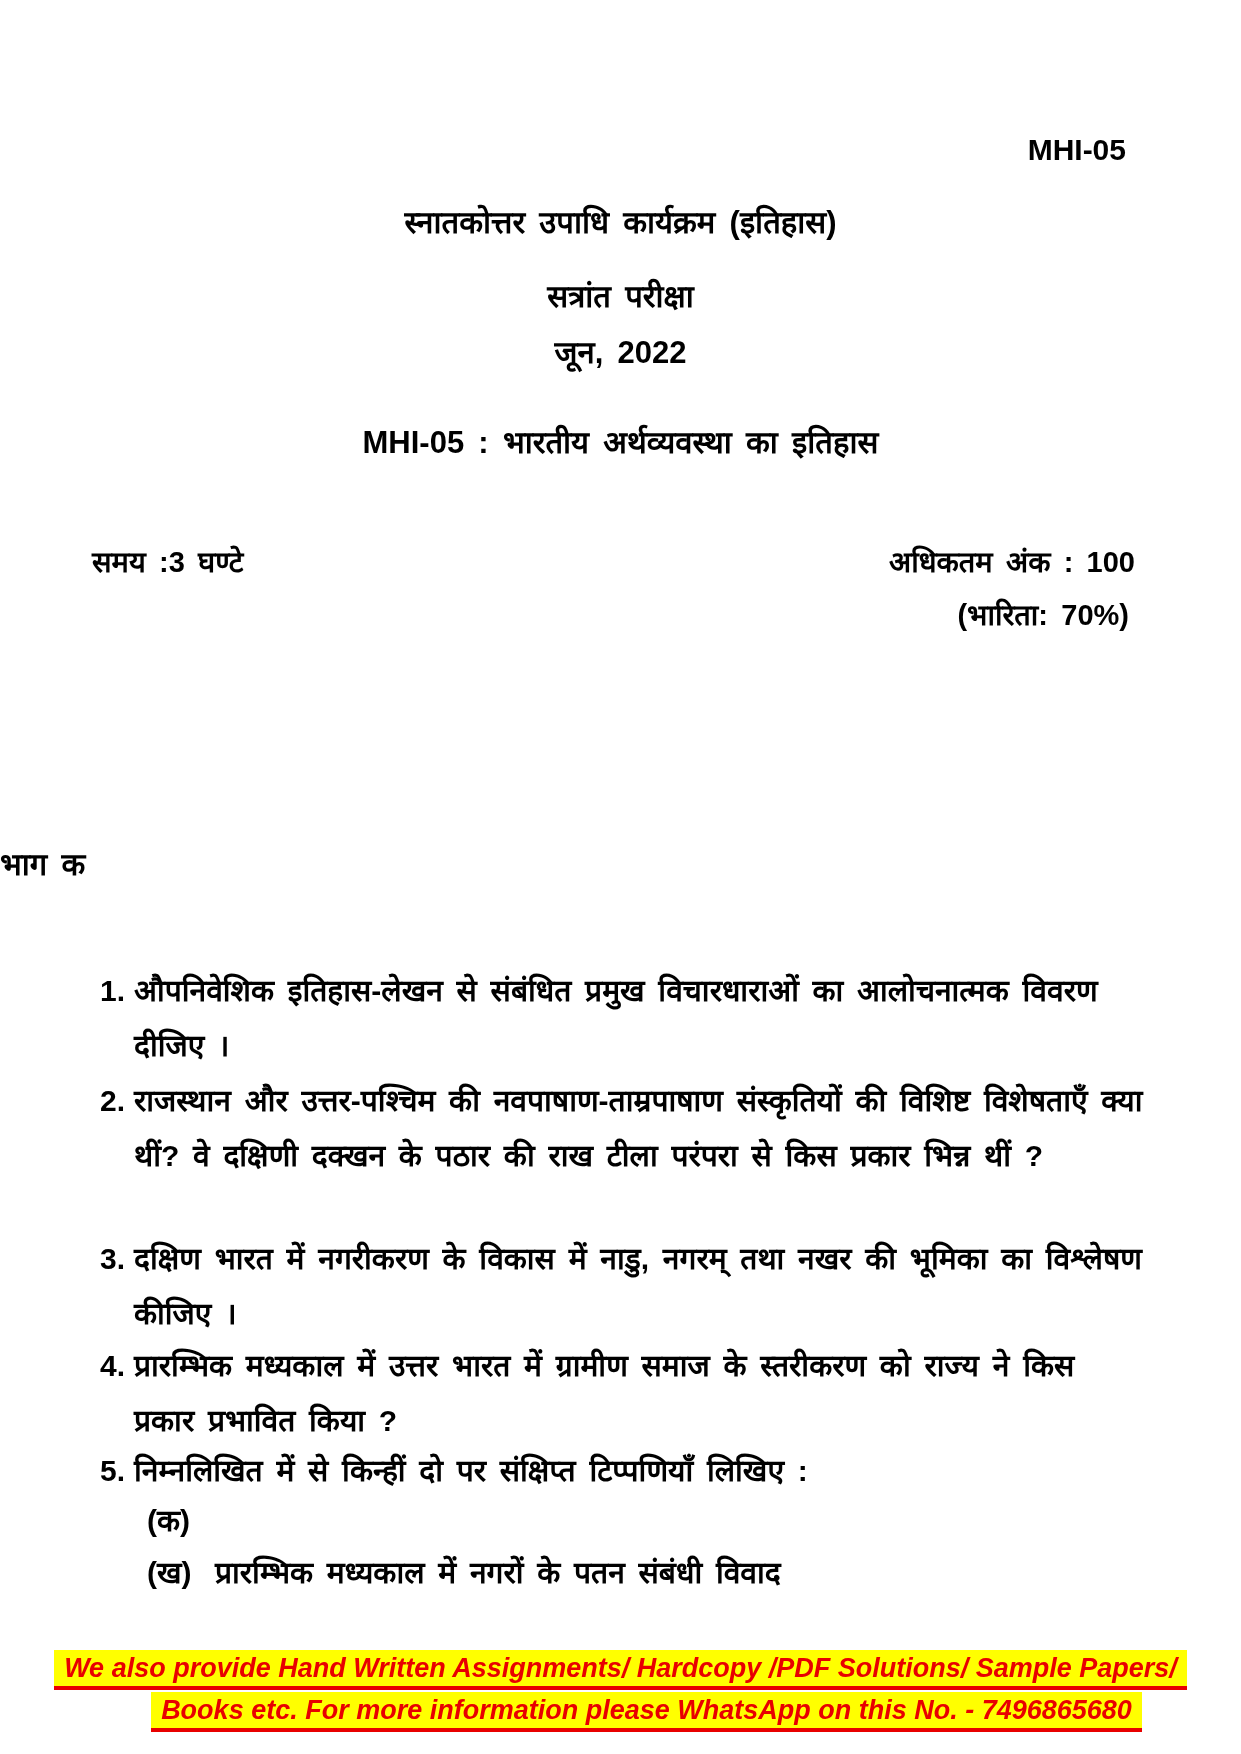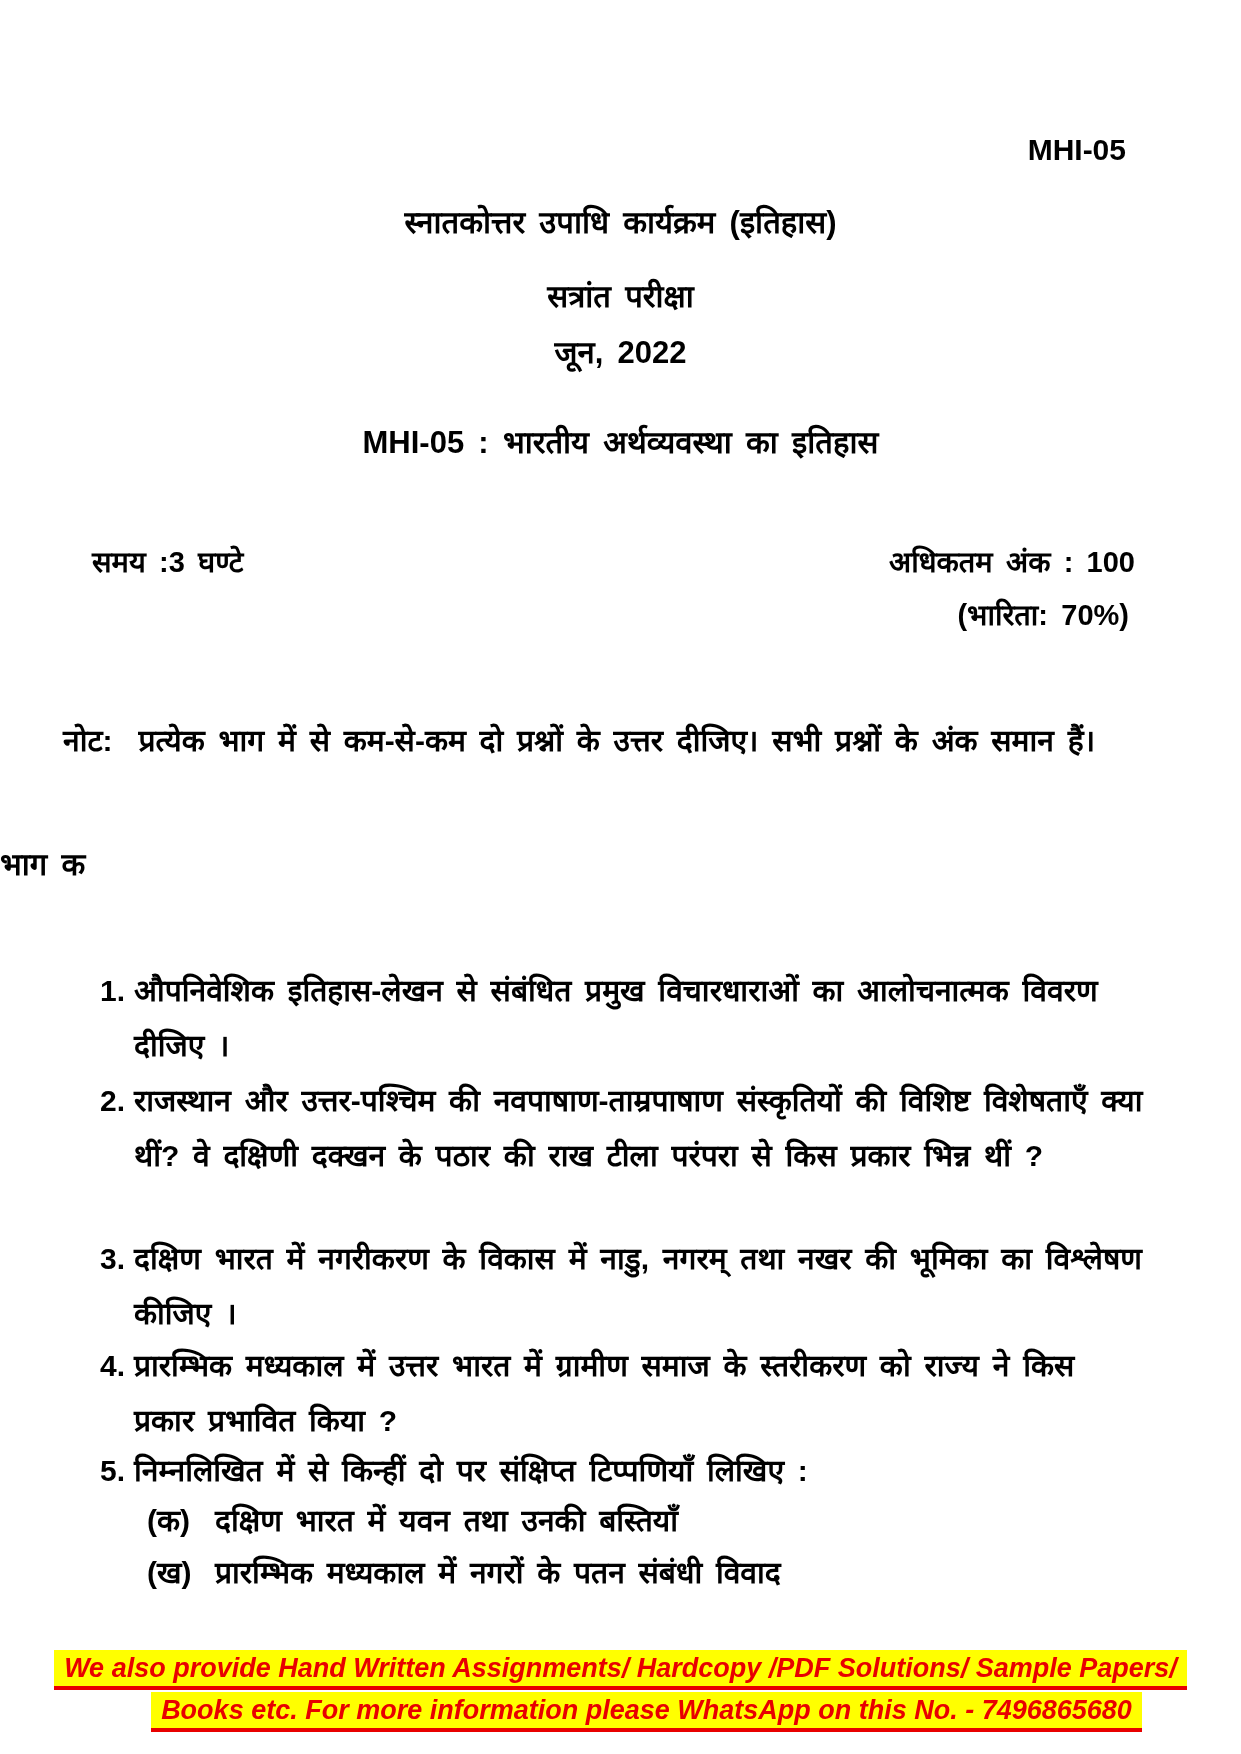--- a/index.html
+++ b/index.html
@@ -155,23 +155,20 @@
   <div class="title-line t1 hi">स्नातकोत्तर उपाधि कार्यक्रम (इतिहास)</div>
   <div class="title-line t3 hi">जून, 2022</div>
   <div class="title-line t4 hi">MHI-05 : भारतीय अर्थव्यवस्था का इतिहास</div>
 
   <div class="meta-row">
     <span class="hi">समय :3 घण्टे</span>
     <span class="hi">अधिकतम अंक : 100</span>
   </div>
   <div class="weightage hi">(भारिता: 70%)</div>
 
-  <div class="note">
-    <span class="note-label hi">नोट:</span><span class="hi">प्रत्येक भाग में से कम-से-कम दो प्रश्नों के उत्तर दीजिए। सभी प्रश्नों के अंक समान हैं।</span>
-  </div>
 
   <div class="section-heading hi">भाग क</div>
 
   <div class="questions">
 
     <div class="q q1">
       <span class="num">1.</span>
       <span class="hi">औपनिवेशिक इतिहास-लेखन से संबंधित प्रमुख विचारधाराओं का आलोचनात्मक विवरण दीजिए ।</span>
     </div>
 
@@ -190,21 +187,20 @@
       <span class="hi">प्रारम्भिक मध्यकाल में उत्तर भारत में ग्रामीण समाज के स्तरीकरण को राज्य ने किस प्रकार प्रभावित किया ?</span>
     </div>
 
     <div class="q q5">
       <span class="num">5.</span>
       <span class="hi">निम्नलिखित में से किन्हीं दो पर संक्षिप्त टिप्पणियाँ लिखिए :</span>
     </div>
 
     <div class="sub subA">
       <span class="lbl hi">(क)</span>
-      <span class="hi">दक्षिण भारत में यवन तथा उनकी बस्तियाँ</span>
     </div>
 
     <div class="sub subB">
       <span class="lbl hi">(ख)</span>
       <span class="hi">प्रारम्भिक मध्यकाल में नगरों के पतन संबंधी विवाद</span>
     </div>
 
   </div>
 
   <div class="banner-line bl1">

